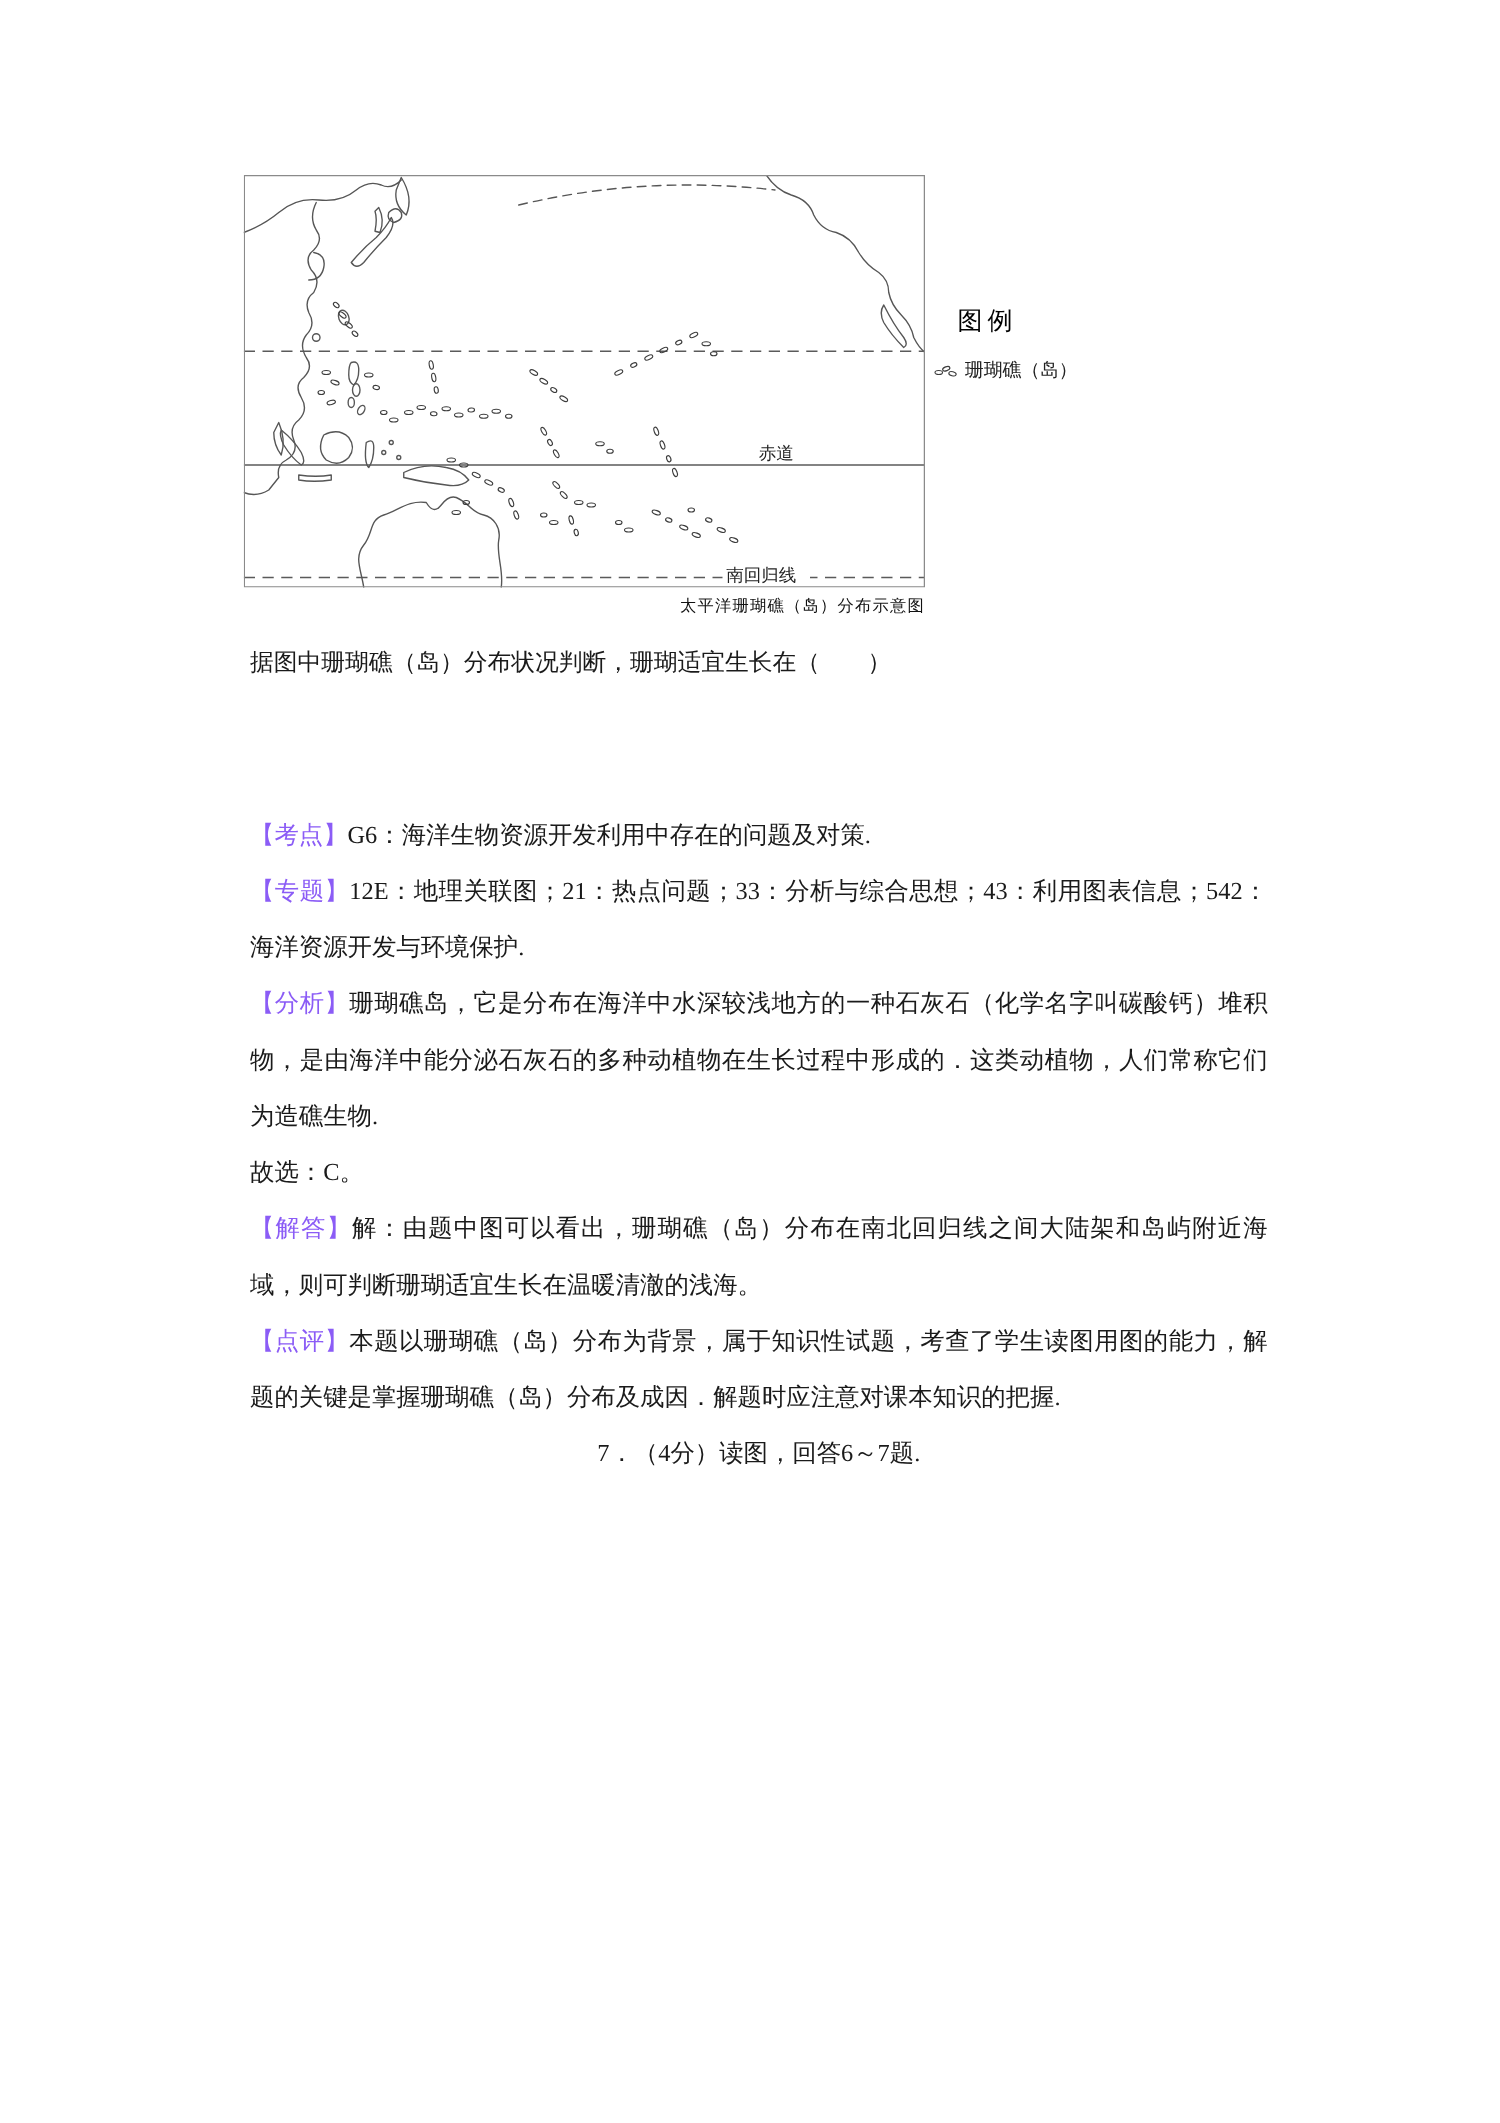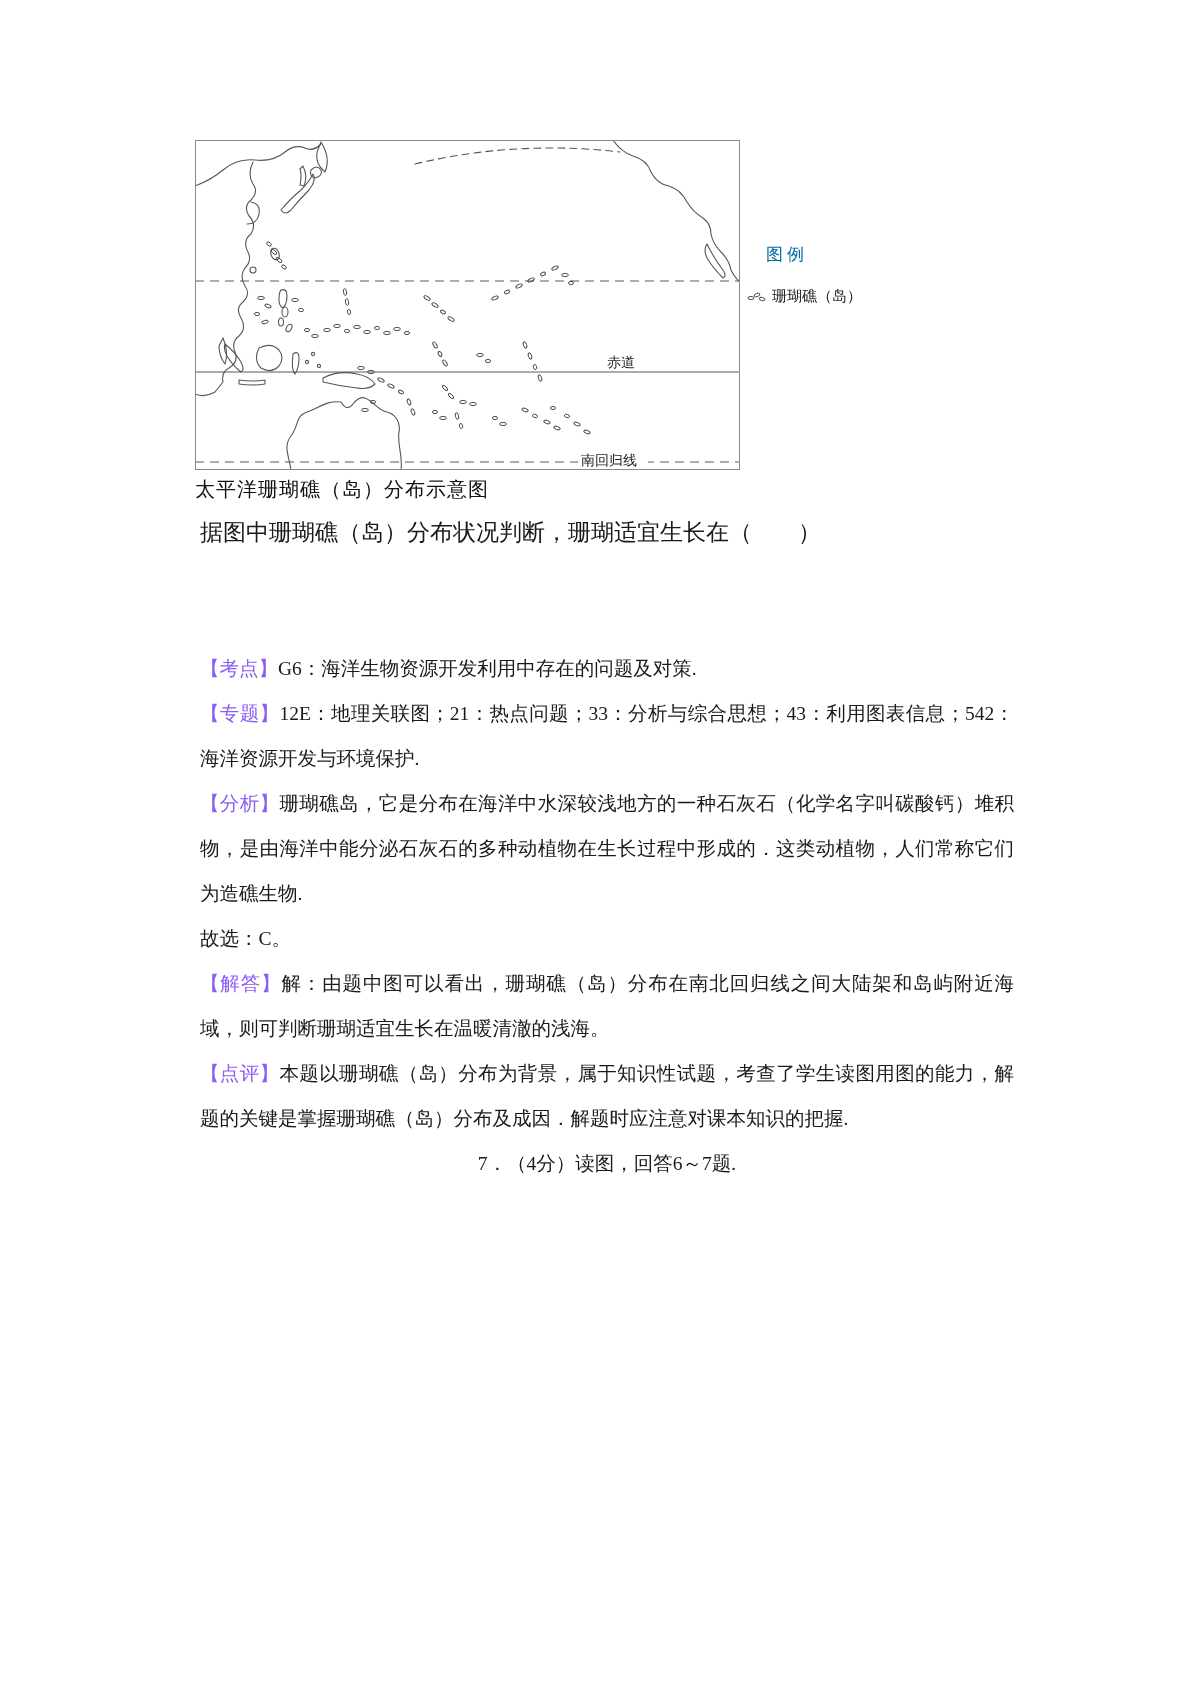--- a/index.html
+++ b/index.html
@@ -18,26 +18,26 @@
   
   #map-svg{display:block;}
   .coast{fill:none;stroke:#565656;stroke-width:1.1;stroke-linecap:round;stroke-linejoin:round;}
   .map-border{fill:none;stroke:#8a8a8a;stroke-width:1;}
   .lat-solid{stroke:#5a5a5a;stroke-width:1.1;}
   .lat-dash{stroke:#5a5a5a;stroke-width:1.1;stroke-dasharray:9 6;}
   .reef{fill:none;stroke:#3c3c3c;stroke-width:0.9;}
   .map-label{font-family:"Liberation Serif","DejaVu Serif",serif;font-size:14px;fill:#222;}
   .label-bg{fill:#ffffff;}
 
-  #legend-title{left:766px;top:243px;font-size:17px;letter-spacing:4px;color:#0369a1;}
+  #legend-title{left:766px;top:243px;font-size:20px;letter-spacing:4px;color:#000000;}
   #legend-item{left:746px;top:287px;display:flex;align-items:center;gap:4px;font-size:15px;color:#222;}
-  #caption{left:195px;top:476px;width:545px;text-align:left;font-size:20px;letter-spacing:1px;color:#111;}
+  #caption{left:195px;top:476px;width:545px;text-align:right;font-size:13px;letter-spacing:1px;color:#111;}
 
   
-  #stem{left:200px;top:517px;font-size:23px;}
+  #stem{left:200px;top:517px;font-size:19px;}
   #options{
     left:225px;top:560px;width:740px;
     display:grid;grid-template-columns:353px 367px;grid-auto-rows:47px;
     align-items:center;font-size:19.5px;
   }
 
   
   #solution{left:200px;top:646px;width:814px;font-size:19.5px;line-height:45px;text-align:justify;}
   #solution p{margin:0;}
   .tag{color:#8b5cf6;}

